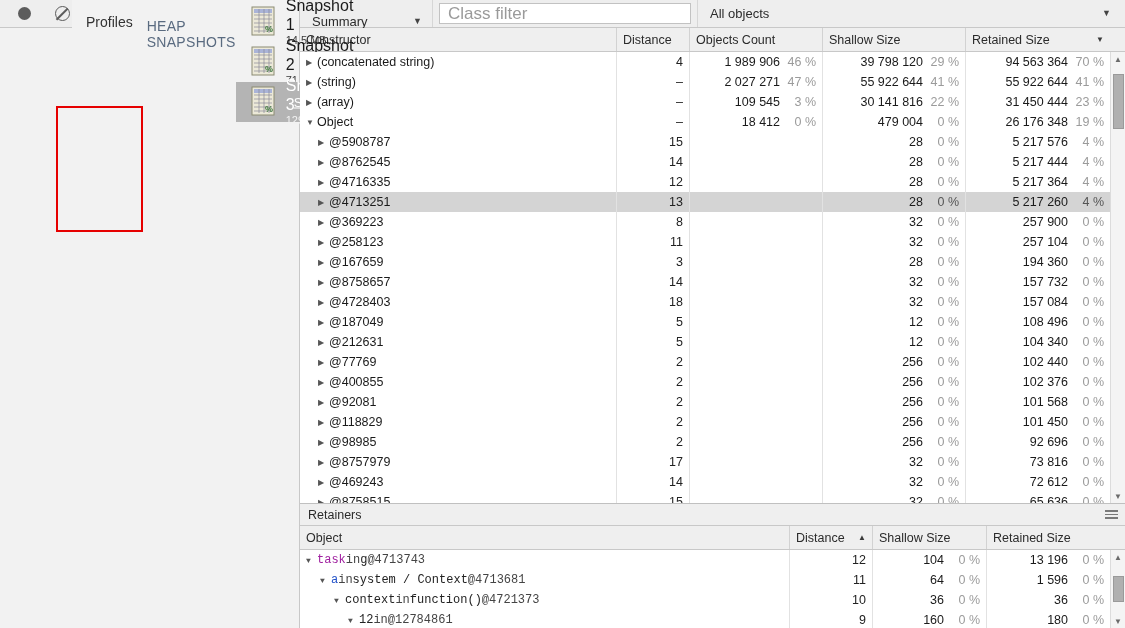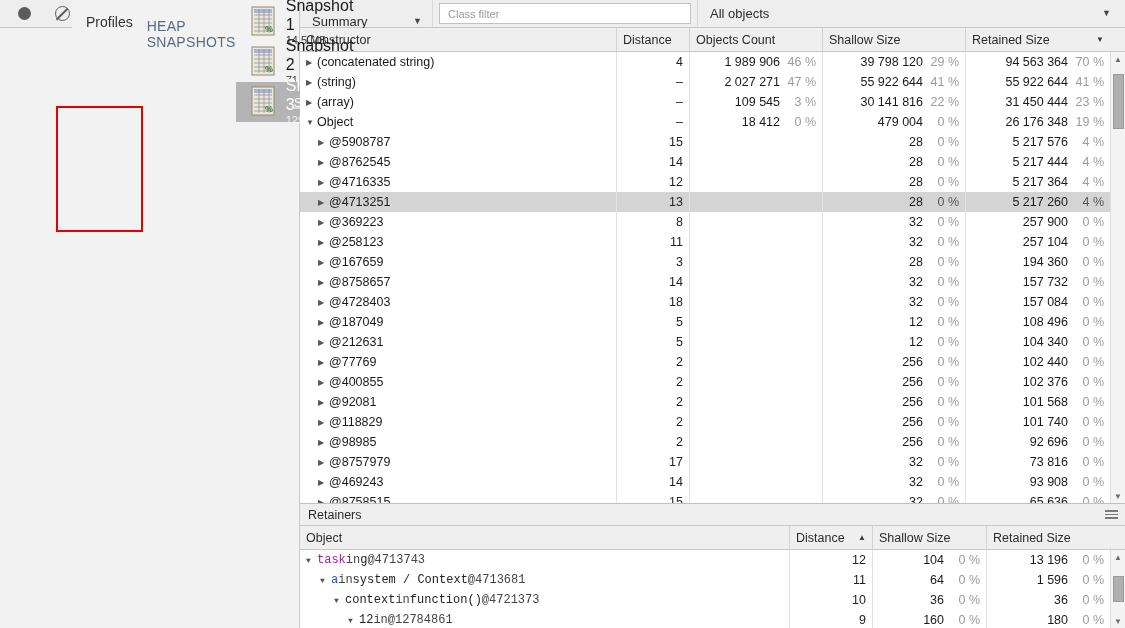--- a/index.html
+++ b/index.html
@@ -76,21 +76,21 @@
   }
   .dd-summary {
     width: 133px; display: flex; align-items: center; justify-content: space-between;
     padding: 16px 10px 0 12px; border-right: 1px solid #d6d6d6; cursor: pointer;
   }
   .dd-summary .lbl { font-size: 13px; color: #2b2b2b; }
   .caret { font-size: 9px; color: #444; line-height: 1; }
   .classfilter {
     flex: 0 0 252px; margin: 3px 6px; padding: 0 8px;
     background: #fff; border: 1px solid #c2c2c2;
-    font-family: "Liberation Sans", sans-serif; font-size: 11px; color: #222;
+    font-family: "Liberation Sans", sans-serif; font-size: 17px; color: #222;
   }
   .classfilter::placeholder { color: #9a9a9a; }
   .dd-allobj {
     flex: 1; display: flex; align-items: center; justify-content: space-between;
     padding: 0 14px 0 12px; border-left: 1px solid #d6d6d6; cursor: pointer;
   }
   .dd-allobj .lbl { font-size: 13px; color: #2b2b2b; }
 
   
   .thead {
@@ -746,21 +746,21 @@
               </span>
             </div>
             <div class="cell c-shallow">
               <span class="valwrap">
                 <span class="v">256</span>
                 <span class="pct">0 %</span>
               </span>
             </div>
             <div class="cell c-retain">
               <span class="valwrap">
-                <span class="v">101 740</span>
+                <span class="v">101 450</span>
                 <span class="pct">0 %</span>
               </span>
             </div>
           </div>
           <div class="trow">
             <div class="cell c-name" style="padding-left: 18px;">
               <span class="twisty">▶</span>
               <span class="nm">@98985</span>
             </div>
             <div class="cell c-dist num">2</div>
@@ -821,21 +821,21 @@
               </span>
             </div>
             <div class="cell c-shallow">
               <span class="valwrap">
                 <span class="v">32</span>
                 <span class="pct">0 %</span>
               </span>
             </div>
             <div class="cell c-retain">
               <span class="valwrap">
-                <span class="v">93 908</span>
+                <span class="v">72 612</span>
                 <span class="pct">0 %</span>
               </span>
             </div>
           </div>
           <div class="trow">
             <div class="cell c-name" style="padding-left: 18px;">
               <span class="twisty">▶</span>
               <span class="nm">@8758515</span>
             </div>
             <div class="cell c-dist num">15</div>

